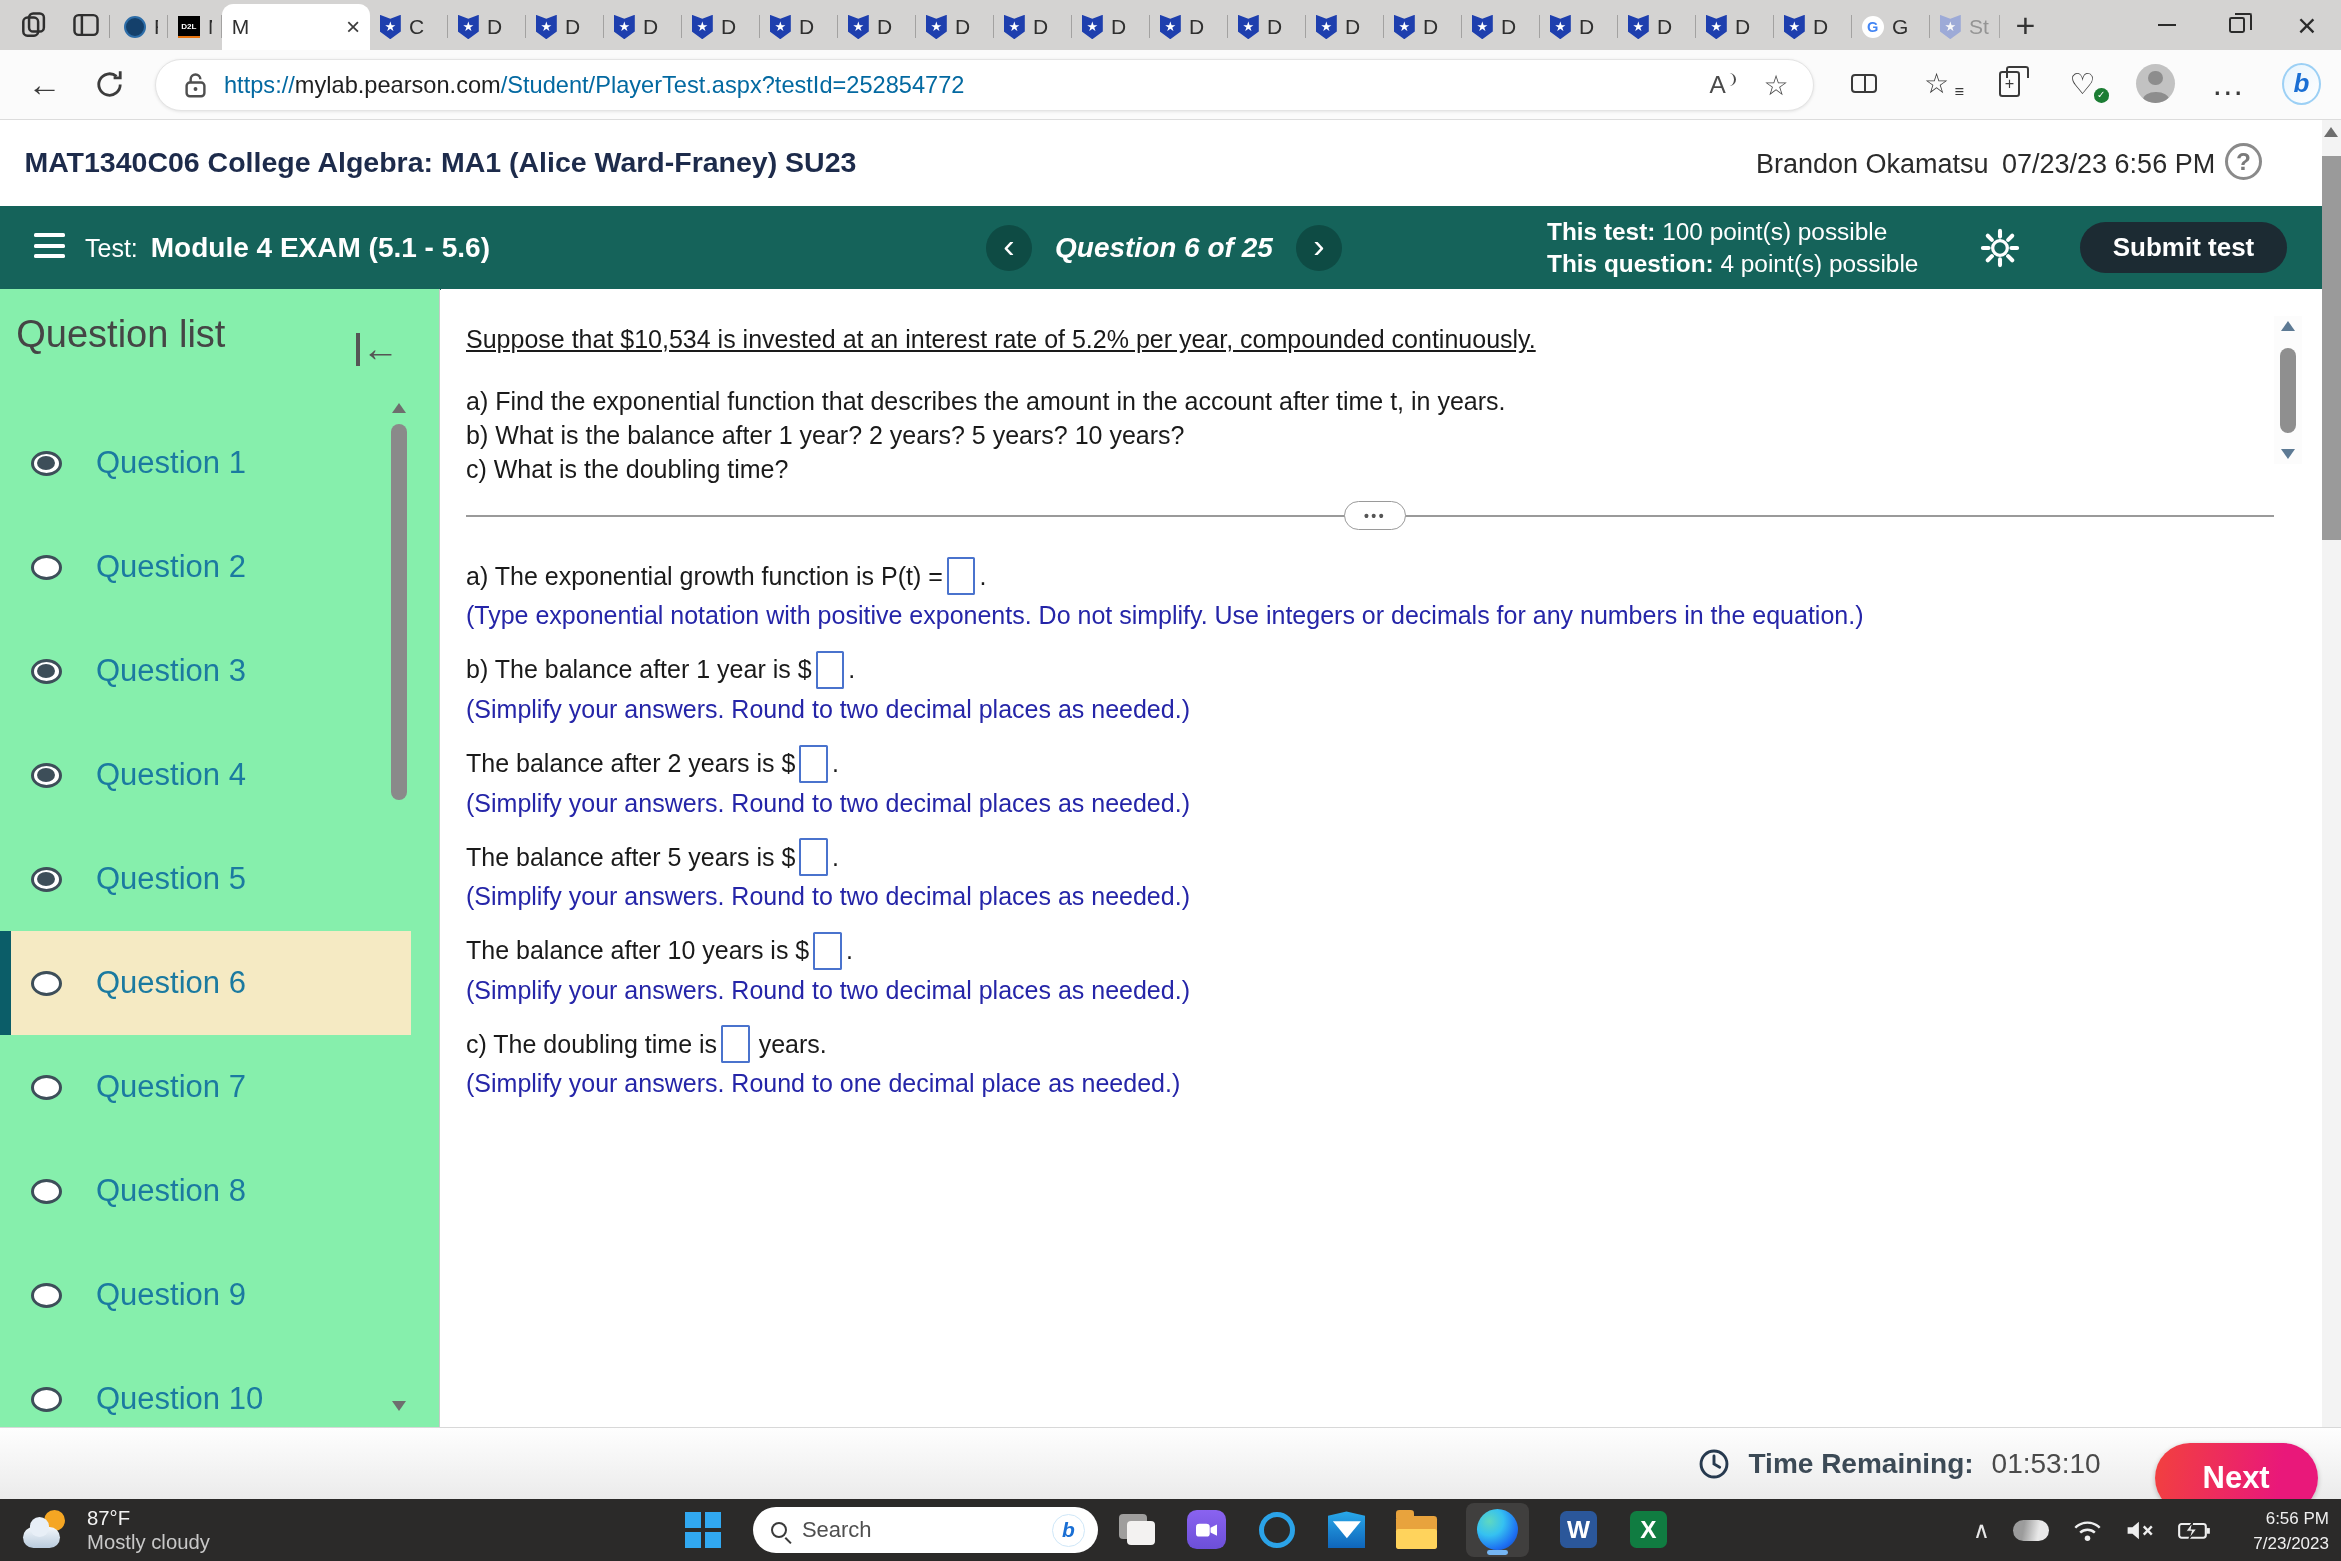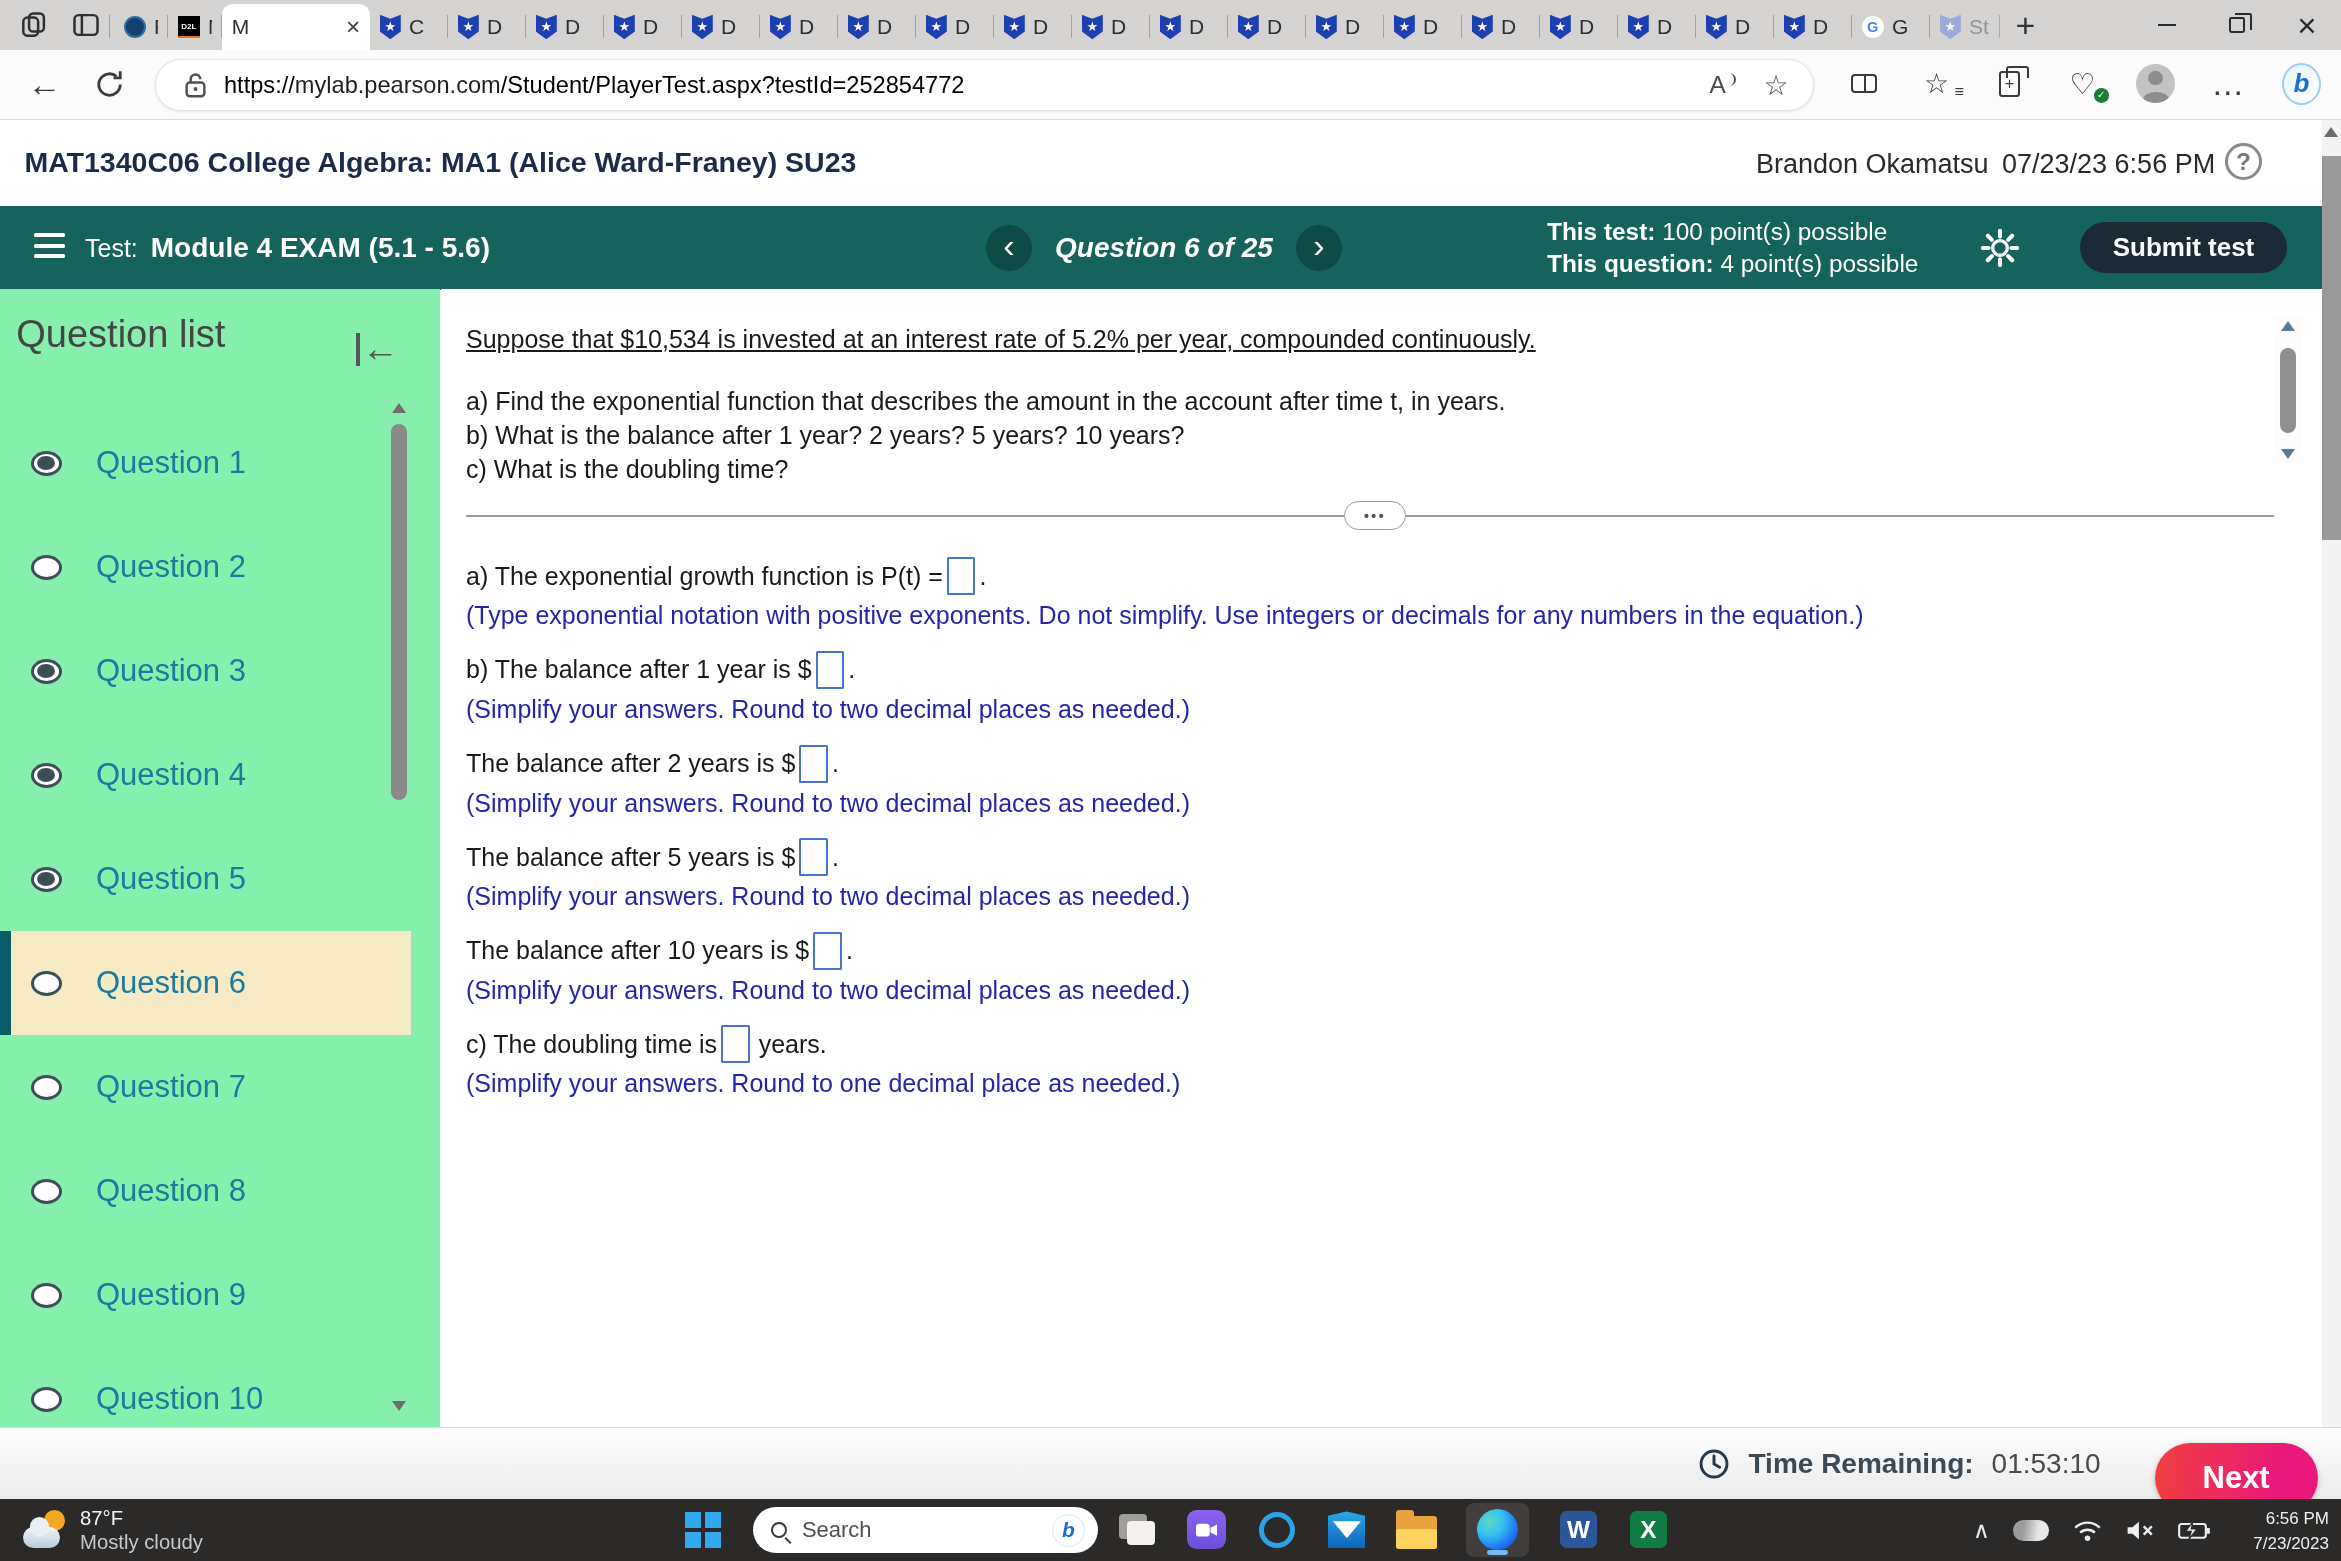--- a/index.html
+++ b/index.html
@@ -43,21 +43,21 @@
 
   
   #toolbar { position:absolute; top:50px; left:0; width:2342px; height:70px; background:#fbfbfb;
      border-bottom:0.8px solid #dcdcdc; }
   .nav-ico { position:absolute; top:16.3px; width:37px; height:37px; display:flex; align-items:center;
      justify-content:center; color:#3c3c3c; font-size:34px; }
   #omnibox { position:absolute; left:155px; top:9px; width:1659px; height:52px; background:#fff;
      border:0.8px solid #e4e4e4; border-radius:26px; box-shadow:0 0.8px 3.3px rgba(0,0,0,.10);
      display:flex; align-items:center; font-size:23.6px; }
   #omnibox .lock { margin:0 18px 0 29px; }
-  .url-dim { color:#000000; } .url-host { color:#1f1f1f; }
+  .url-dim { color:#0369a1; } .url-host { color:#1f1f1f; }
   .omni-right { margin-left:auto; display:flex; align-items:center; gap:28px; padding-right:24.4px; }
   .readaloud { font-size:24.4px; color:#4a4a4a; display:flex; align-items:flex-start; }
   .readaloud i { display:block; width:7.3px; height:13px; border:2.4px solid #4a4a4a; border-left:none;
      border-top:none; border-bottom:none; border-radius:0 13px 13px 0; margin-left:2.4px; margin-top:1.6px; }
   .star-glyph { font-size:28px; color:#4a4a4a; }
   #toolbar-right { position:absolute; right:21px; top:14px; display:flex; align-items:center; gap:34px; }
   .tb-ico { width:39px; height:39px; display:flex; align-items:center; justify-content:center;
      color:#3a3a3a; position:relative; }
   .splitscreen { width:26px; height:19.5px; border:2.4px solid #3a3a3a; border-radius:4.1px; position:relative; }
   .splitscreen::after { content:""; position:absolute; left:50%; top:0; bottom:0; width:2.4px; background:#3a3a3a; }
@@ -167,21 +167,21 @@
      background:linear-gradient(#fefefe,#ebebeb); border-top:0.8px solid #d8d8d8;
      display:flex; align-items:center; justify-content:flex-end; padding-right:24.4px; gap:18px;padding-left:17px; }
   #time-label { font-size:28px; font-weight:700; color:#3c4a56; }
   #time-value { font-size:28px; color:#4a4a4a; }
   #next-btn { width:163px; height:70px; border-radius:36px; margin-left:36px; margin-top:29px;
      background:linear-gradient(100deg,#f2413e 0%,#e9187a 75%); color:#fff; font-size:31px; font-weight:700;
      display:flex; align-items:center; justify-content:center; box-shadow:0 1.6px 4.9px rgba(0,0,0,.25); }
 
   
   #taskbar { position:absolute; top:1499px; left:0; width:2342px; height:63px; background:#2b2a29; z-index:20; }
-  #weather { position:absolute; left:23px; top:6.5px; display:flex; align-items:center; gap:10px; }
+  #weather { position:absolute; left:23px; top:6.5px; display:flex; align-items:center; gap:17px; }
   .weather-icon { position:relative; width:47px; height:39px; }
   .weather-icon .sun { position:absolute; right:4.9px; top:0; width:21px; height:21px; border-radius:50%;
      background:#f5a623; }
   .weather-icon .cloud { position:absolute; left:0; bottom:1.6px; width:37px; height:21px; border-radius:16.3px;
      background:linear-gradient(#f3f7fb,#b9cbdd); }
   .weather-icon .cloud::before { content:""; position:absolute; left:6.5px; top:-9.8px; width:19.5px; height:19.5px;
      border-radius:50%; background:#e8eff7; }
   #weather-temp { font-size:20.3px; color:#f2f2f2; line-height:24.4px; }
   #weather-desc { font-size:20.3px; color:#c8c8c8; line-height:24.4px; }
   #start-btn { position:absolute; left:685px; top:13px; width:37px; height:37px; display:grid;

